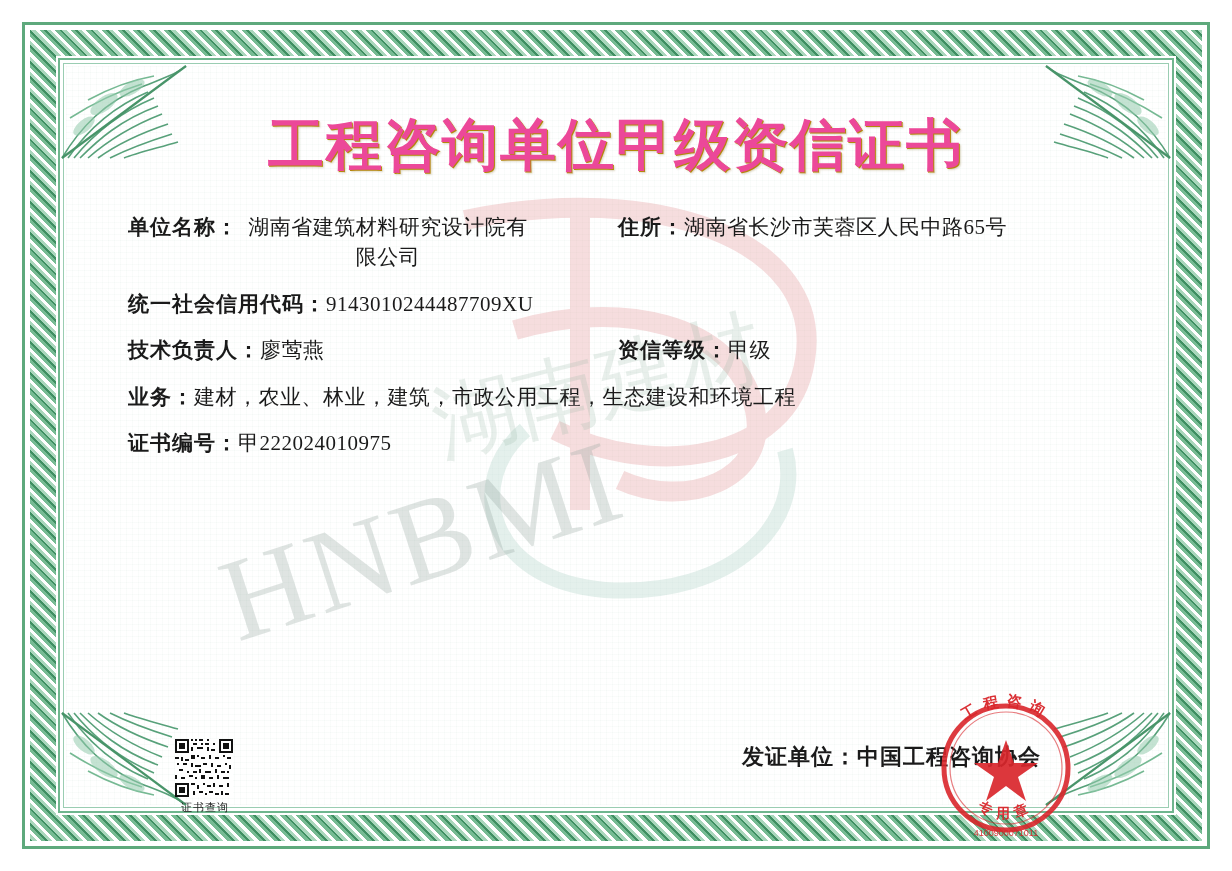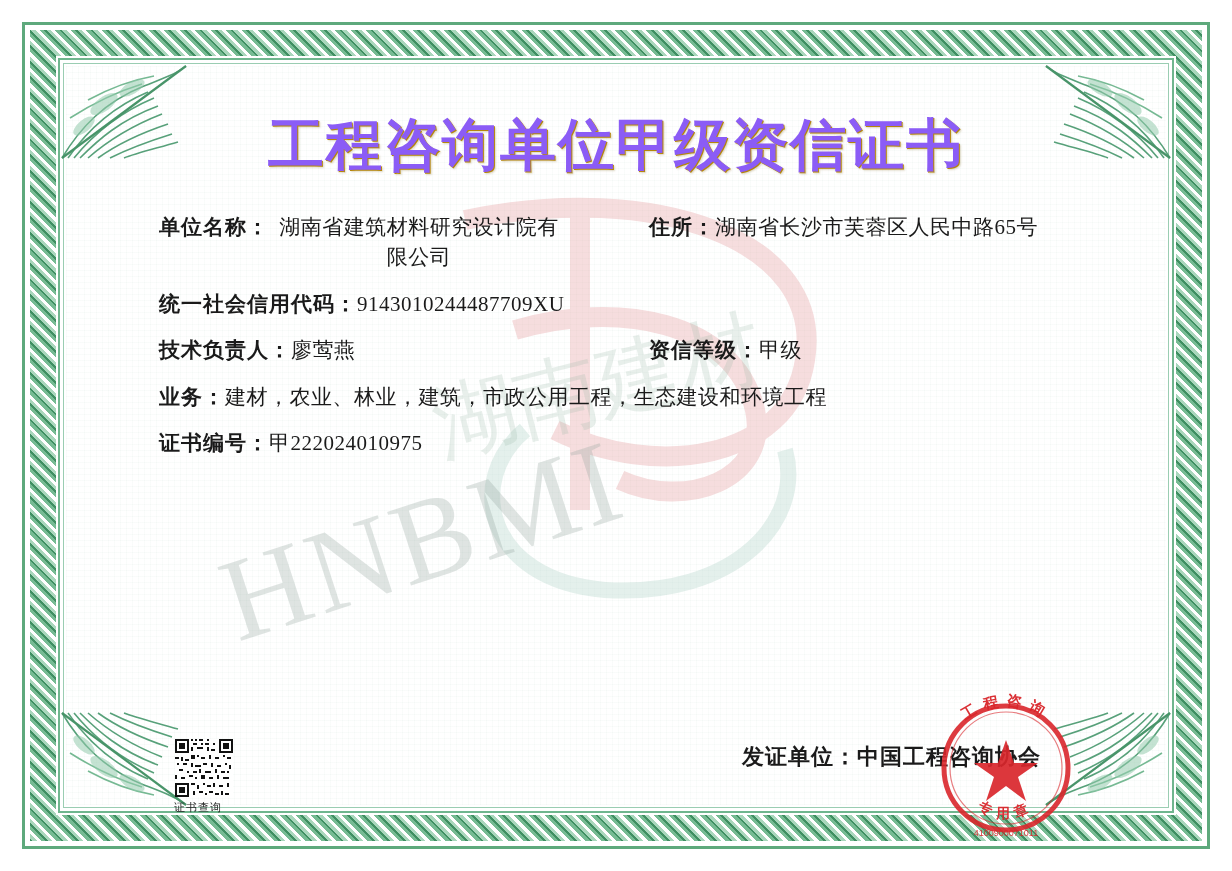--- a/index.html
+++ b/index.html
@@ -110,38 +110,37 @@
 
   
   .title {
     position: absolute;
     left: 0; right: 0; top: 108px;
     text-align: center;
     font-family: "Liberation Sans", sans-serif;
     font-weight: bold;
     font-size: 56px;
     letter-spacing: 2px;
-    color: #8b5cf6;
+    color: #ec4899;
     text-shadow: 1px 1px 0 #b5860c, 2px 2px 2px rgba(120,90,10,.25);
   }
 
   
   .fields {
     position: absolute;
     left: 128px; top: 212px;
     width: 960px;
     color: #1a1a1a;
     font-size: 21px;
     line-height: 1.45;
   }
   .row {
     display: flex;
     align-items: flex-start;
     margin-bottom: 16px;
-    margin-left: 31px;
   }
   .col-left  { width: 490px; display: flex; align-items: flex-start; }
   .col-right { flex: 1; display: flex; align-items: flex-start; }
   .lbl {
     font-weight: 700;
     white-space: nowrap;
     font-family: "Liberation Serif", serif;
     letter-spacing: 1px;
   }
   .val {
@@ -172,21 +171,21 @@
   }
 
   
   .qr-box {
     position: absolute;
     left: 175px; top: 739px;
     width: 58px; height: 58px;
   }
   .qr-caption {
     position: absolute;
-    left: 165px; top: 800px;
+    left: 172px; top: 800px;
     width: 66px;
     text-align: center;
     font-size: 11px;
     color: #222;
     letter-spacing: 1px;
     font-family: "Liberation Sans", sans-serif;
   }
 </style>
 </head>
 <body>

